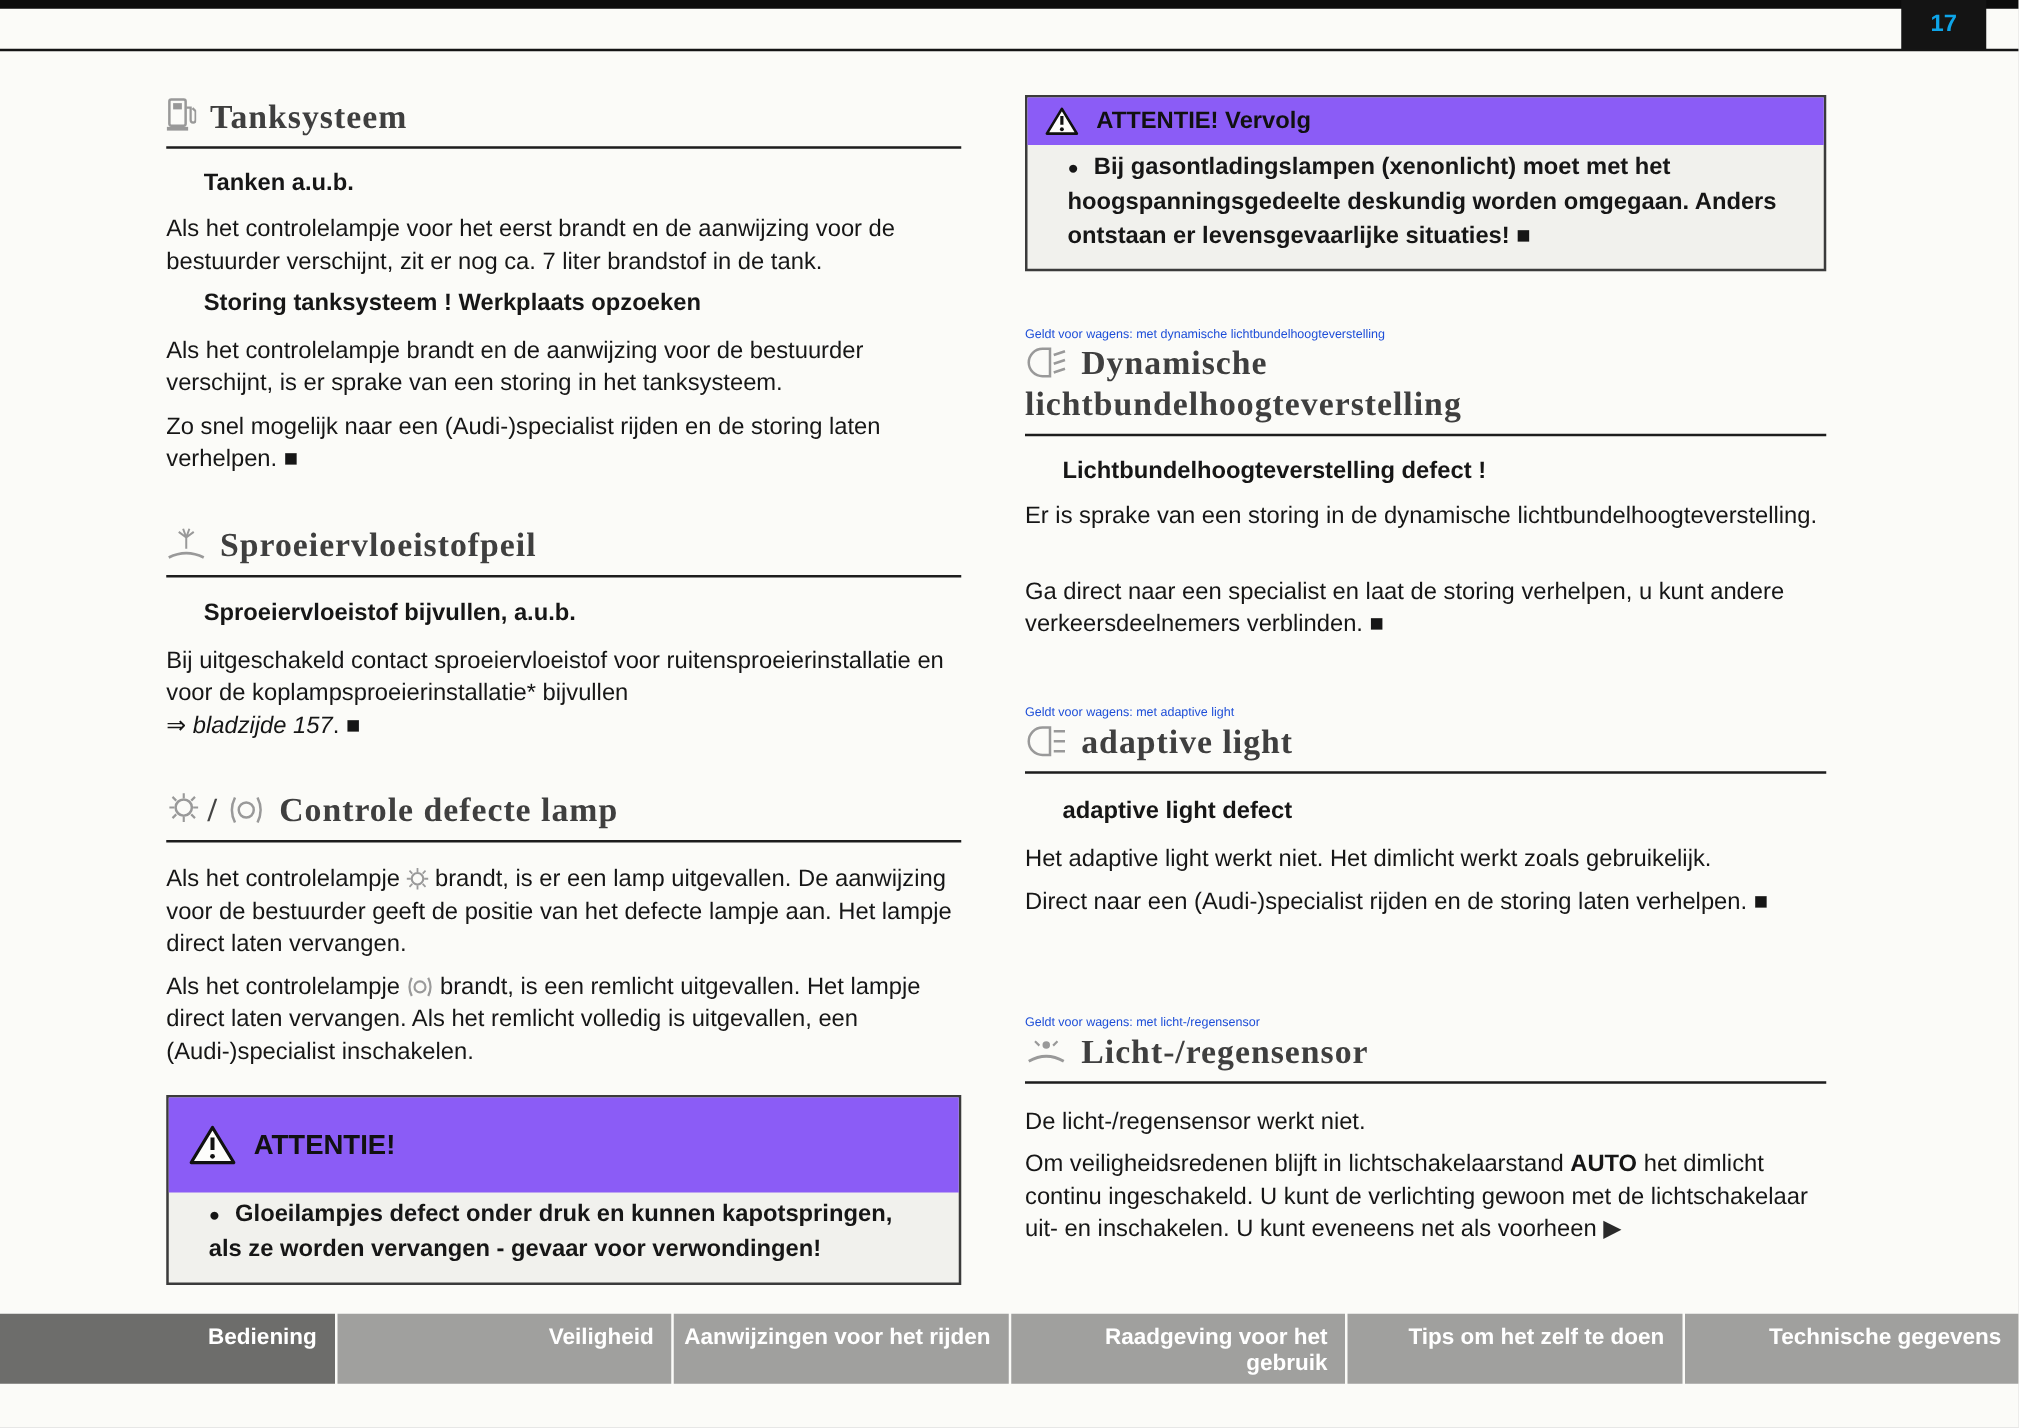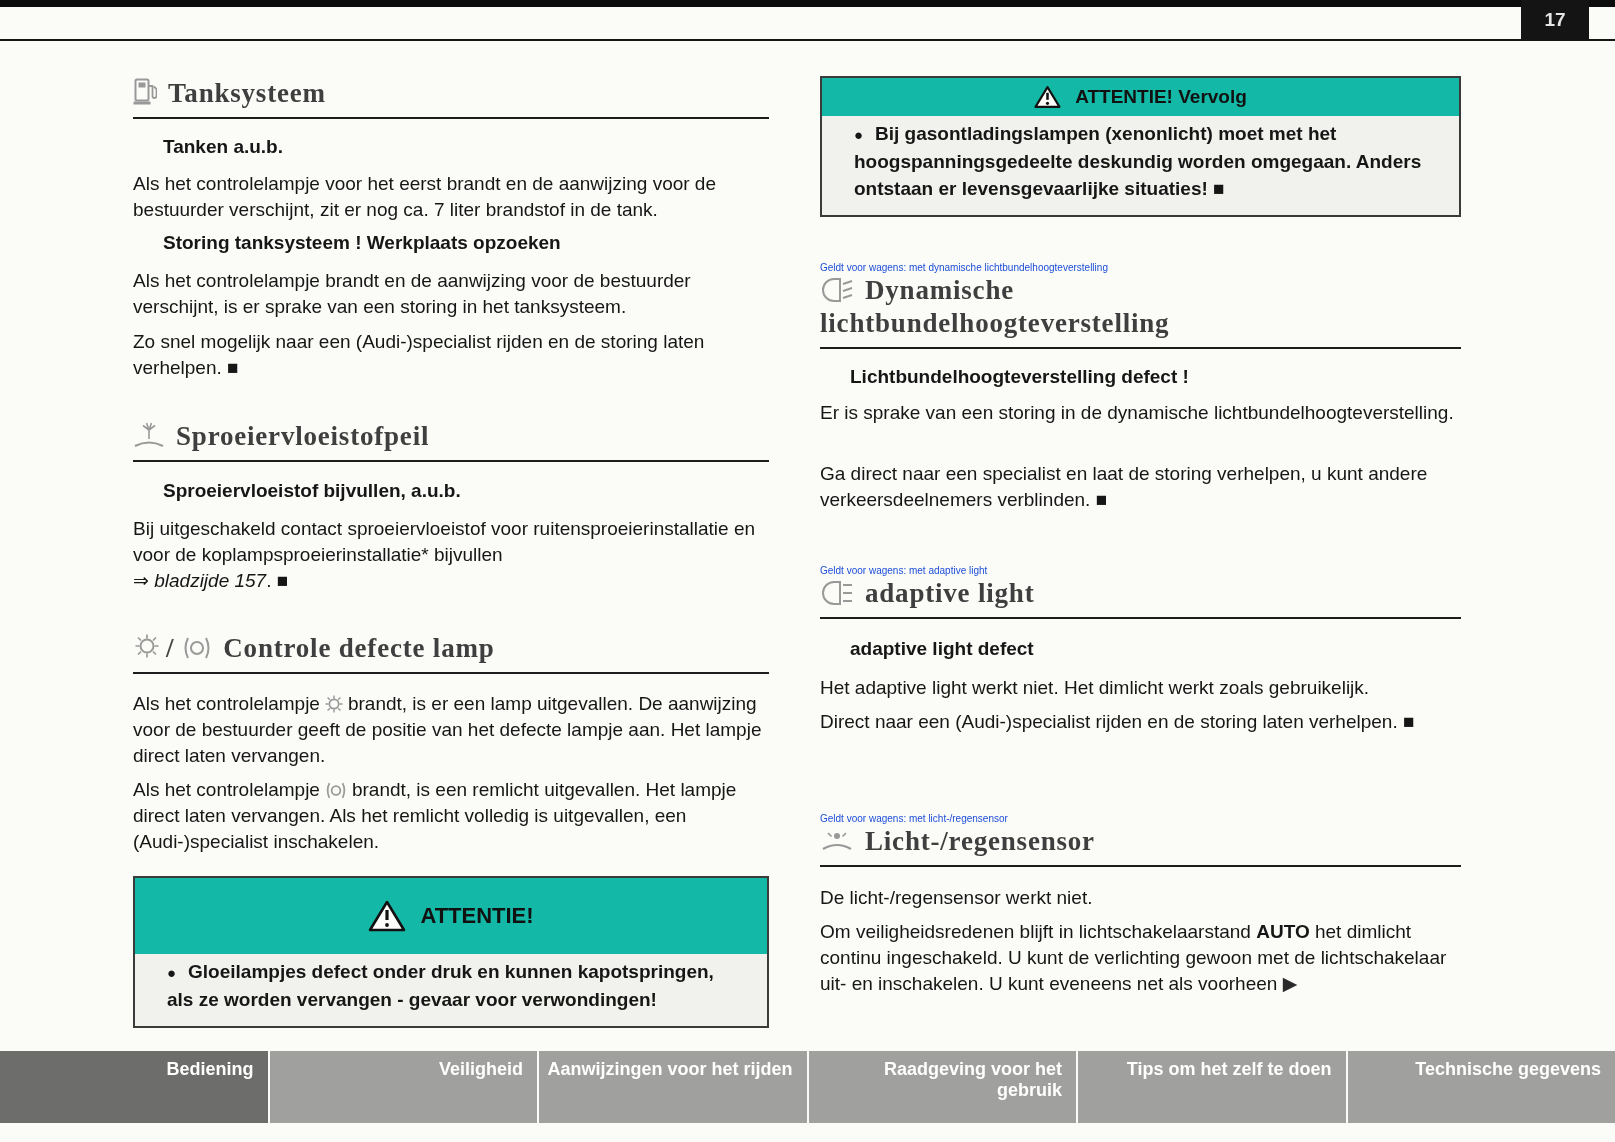--- a/index.html
+++ b/index.html
@@ -2,42 +2,42 @@
 <html><head>
 <meta charset="utf-8">
 <style>
   html,body{margin:0;padding:0;background:#d8d8d8;}
   .page{position:relative;width:1615px;height:1142px;background:#fbfbf8;
         font-family:"Liberation Sans","DejaVu Sans",sans-serif;color:#161616;
         overflow:hidden;margin:0 auto;}
   .top-edge{position:absolute;top:0;left:0;width:100%;height:7px;background:#0c0c0c;}
   .header-rule{position:absolute;top:39px;left:0;width:100%;height:2px;background:#151515;}
   .page-number-box{position:absolute;top:0;right:26px;width:68px;height:40px;background:#141414;
-        color:#e5e5e5;font-size:19px;font-weight:bold;display:flex;align-items:center;justify-content:center;}
+        color:#0ea5e9;font-size:19px;font-weight:bold;display:flex;align-items:center;justify-content:center;}
   .col{position:absolute;top:64px;}
   .col-left{left:133px;width:636px;height:950px;}
   .col-right{left:820px;width:641px;height:950px;}
   .blk{position:absolute;left:0;right:0;}
   .section-head{border-bottom:2px solid #1d1d1d;padding-bottom:7px;font-size:27px;line-height:1.22;
         font-weight:bold;color:#3f3f3f;letter-spacing:0.8px;font-family:Liberation Serif, serif;}
   .hd-icon{vertical-align:-4px;margin-right:11px;}
   .hd-slash{color:#444;margin-right:8px;}
   .subhead{font-size:19px;font-weight:bold;margin:0;padding-left:30px;}
   .para{font-size:19px;line-height:26px;margin:0;}
   .applies{font-size:10px;color:#1d4ed8;}
   .warnbox{border:2px solid #3b3b3b;background:#f1f1ed;}
-  .warnbox-head{display:flex;align-items:center;gap:14px;background:#14b8a6;font-weight:bold;color:#111;justify-content:center;}
+  .warnbox-head{display:flex;align-items:center;gap:14px;background:#8b5cf6;font-weight:bold;color:#111;}
   .warnbox-head.big{font-size:22px;padding:21px 16px;}
   .warnbox-head.small{font-size:19px;padding:7px 14px;}
   .warnbox-body{padding:4px 32px 13px;font-size:19px;line-height:27px;font-weight:bold;}
   .warn-bullet{margin-right:12px;font-size:15px;}
   .italic{font-style:italic;}
   .inline-icon{display:inline-block;vertical-align:-4px;margin:0 4px;}
   .cont-arrow{color:#2a2a2a;}
-  .footer{position:absolute;left:0;top:1051px;width:1615px;height:72px;display:flex;gap:2px;background:#fbfbf8;}
+  .footer{position:absolute;left:0;top:1051px;width:1615px;height:56px;display:flex;gap:2px;background:#fbfbf8;}
   .footer-tab{flex:1 1 0;background:#a0a09e;color:#fff;font-size:18px;font-weight:bold;
         text-align:right;padding:8px 14px 0 6px;line-height:21px;}
   .footer-tab.active{background:#6d6d6b;}
 </style>
 </head>
 <body>
 
 <div class="page">
 
   <div class="top-edge"></div>

